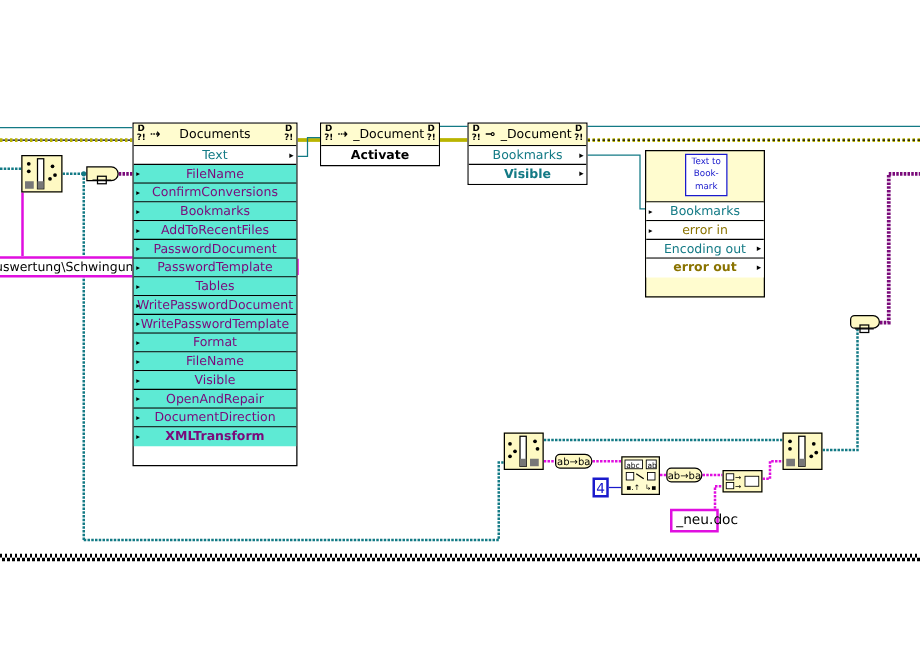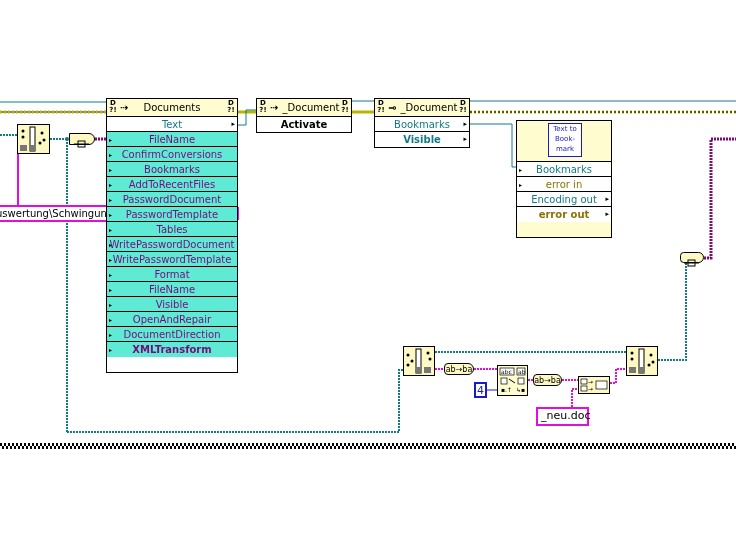--- a/index.html
+++ b/index.html
@@ -216,21 +216,21 @@
 <div class="yel" style="left:578px;top:376px;width:32px;height:18px;">
   <svg width="30" height="16">
     <rect x="2" y="2" width="6" height="5" fill="#fff" stroke="#000" stroke-width="0.7"></rect>
     <rect x="2" y="9" width="6" height="5" fill="#fff" stroke="#000" stroke-width="0.7"></rect>
     <text x="9" y="7" font-size="6" fill="#000" font-family="DejaVu Sans, sans-serif">→</text>
     <text x="9" y="14" font-size="6" fill="#000" font-family="DejaVu Sans, sans-serif">→</text>
     <rect x="17" y="4" width="11" height="8" fill="#fff" stroke="#000" stroke-width="0.7"></rect>
   </svg>
 </div>
 
-<div class="const" style="left:536px;top:407px;width:53px;height:19px;">
+<div class="const" style="left:536px;top:407px;width:39px;height:19px;">
   <span>_neu.doc</span>
 </div>
 
 <div class="yel" style="left:626px;top:346px;width:32px;height:30px;">
   <svg width="30" height="28">
     <rect x="12" y="2" width="5" height="24" fill="#fff" stroke="#000"></rect>
     <circle cx="5" cy="6" r="1.5" fill="#000"></circle>
       <circle cx="5" cy="12" r="1.5" fill="#000"></circle>
     <circle cx="24" cy="8" r="1.5" fill="#000"></circle>
       <circle cx="26" cy="15" r="1.5" fill="#000"></circle>

